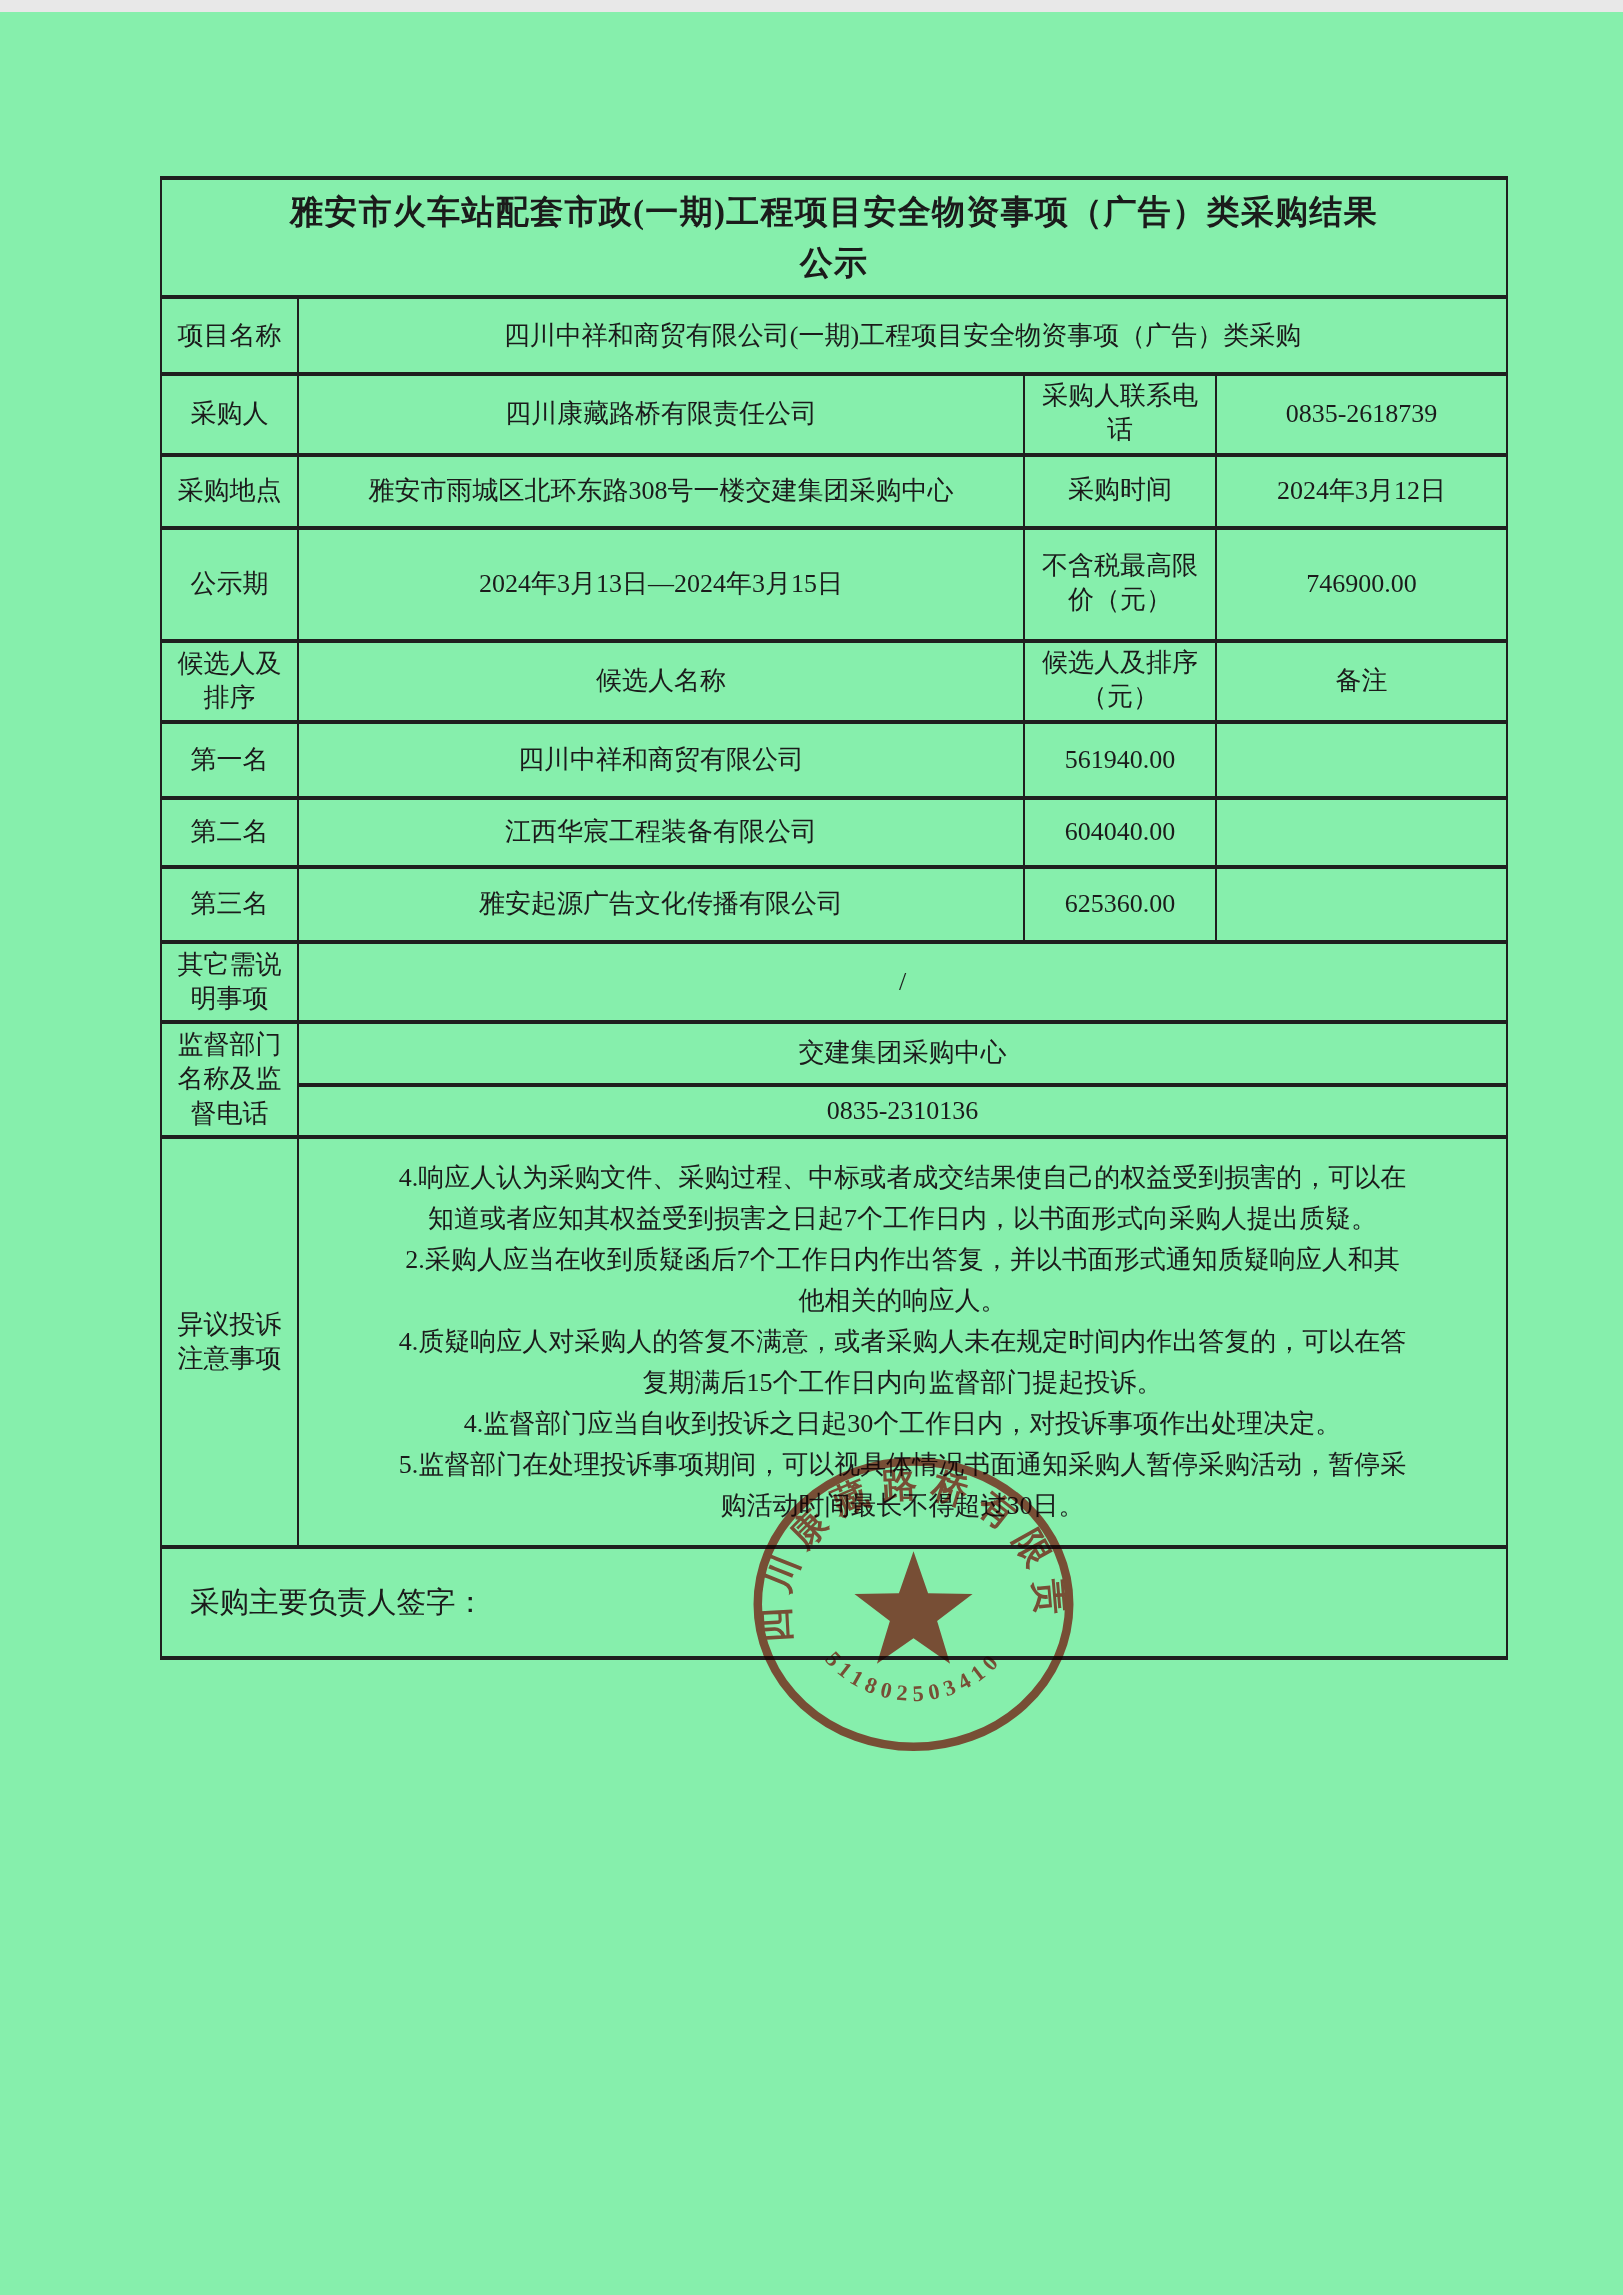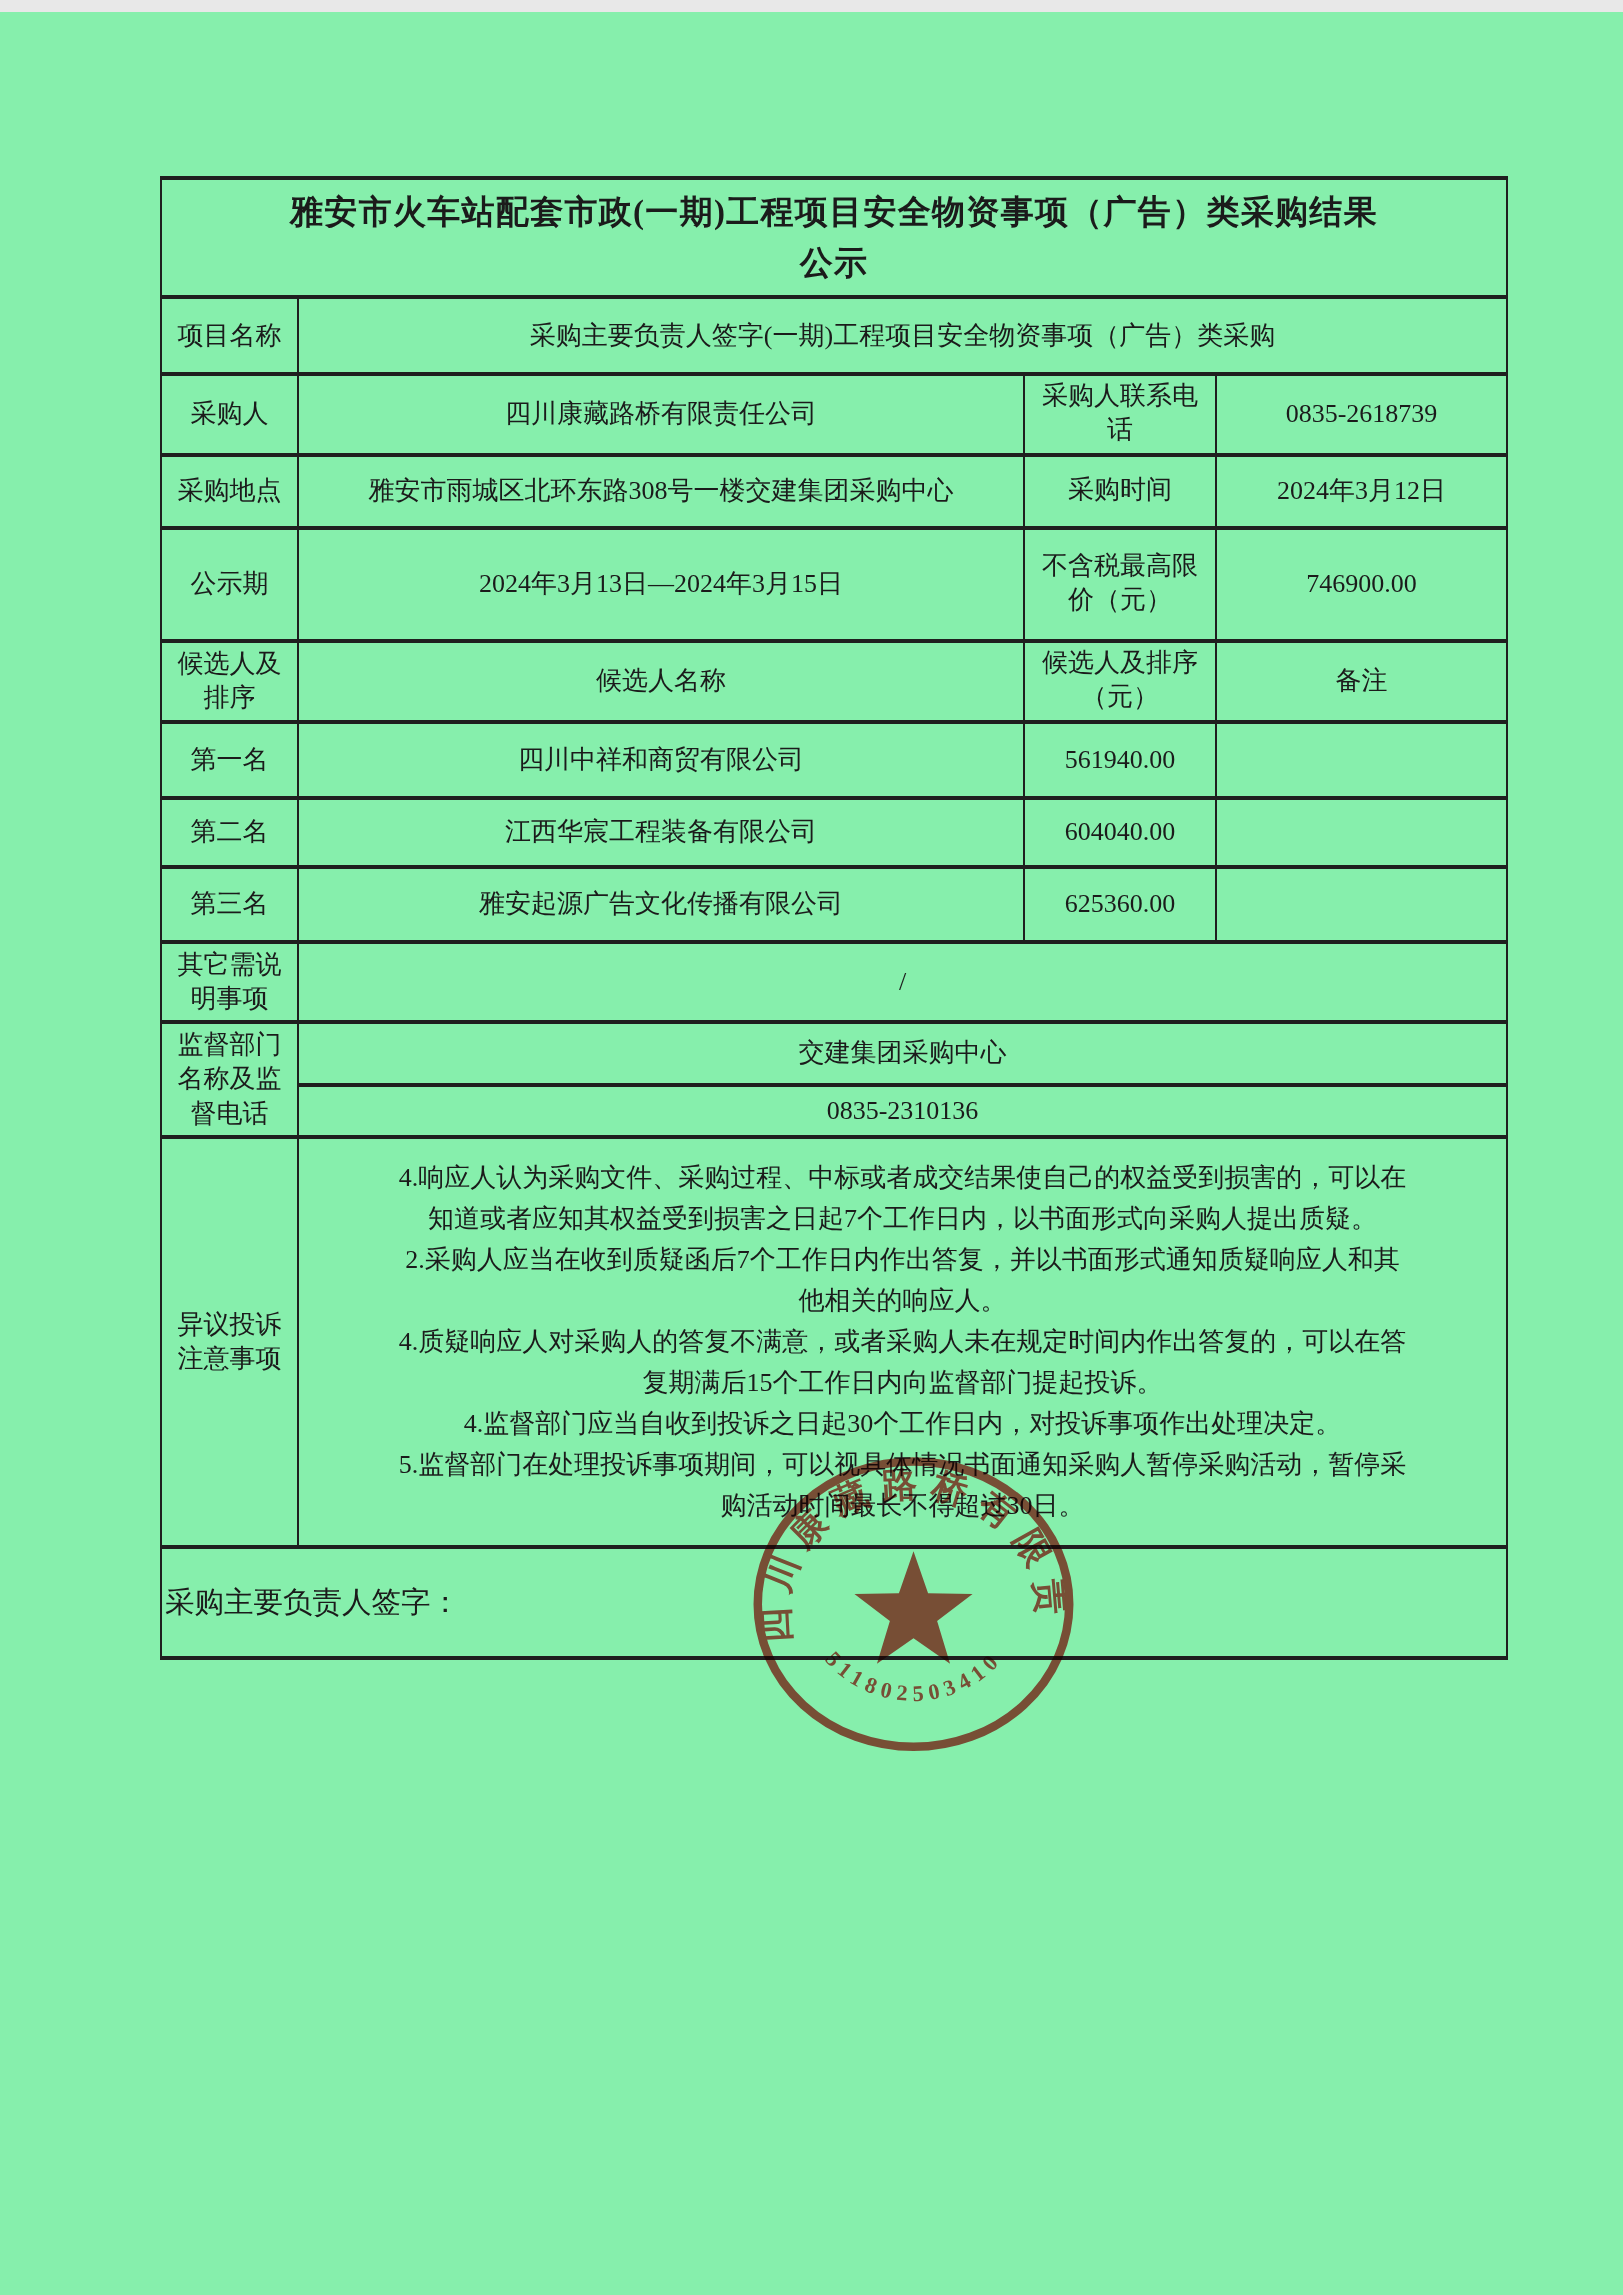--- a/index.html
+++ b/index.html
@@ -51,21 +51,21 @@
   td.notes-cell p {
     margin: 0;
     font-size: 26px;
     line-height: 41px;
     white-space: pre-line;
     word-break: break-all;
   }
   tr.sign-row td {
     text-align: left;
     font-size: 29.5px;
-    padding-left: 3px;
+    padding-left: 28px;
     font-weight: 400;
   }
   
   .seal {
     position: absolute;
     left: 749px;
     top: 1443px;
     width: 329px;
     height: 301px;
     mix-blend-mode: multiply;
@@ -88,21 +88,21 @@
     </colgroup>
 
     <tbody>
         <tr class="title-row" style="height:108px">
       <td colspan="4" class="preline">雅安市火车站配套市政(一期)工程项目安全物资事项（广告）类采购结果
 公示</td>
     </tr>
 
     <tr style="height:77px">
       <td>项目名称</td>
-      <td colspan="3">采购主要负责人签字(一期)工程项目安全物资事项（广告）类采购</td>
+      <td colspan="3">四川中祥和商贸有限公司(一期)工程项目安全物资事项（广告）类采购</td>
     </tr>
 
     <tr style="height:77px">
       <td>采购人</td>
       <td>四川康藏路桥有限责任公司</td>
       <td class="narrow-head">采购人联系电话</td>
       <td>0835-2618739</td>
     </tr>
 
     <tr style="height:73px">

